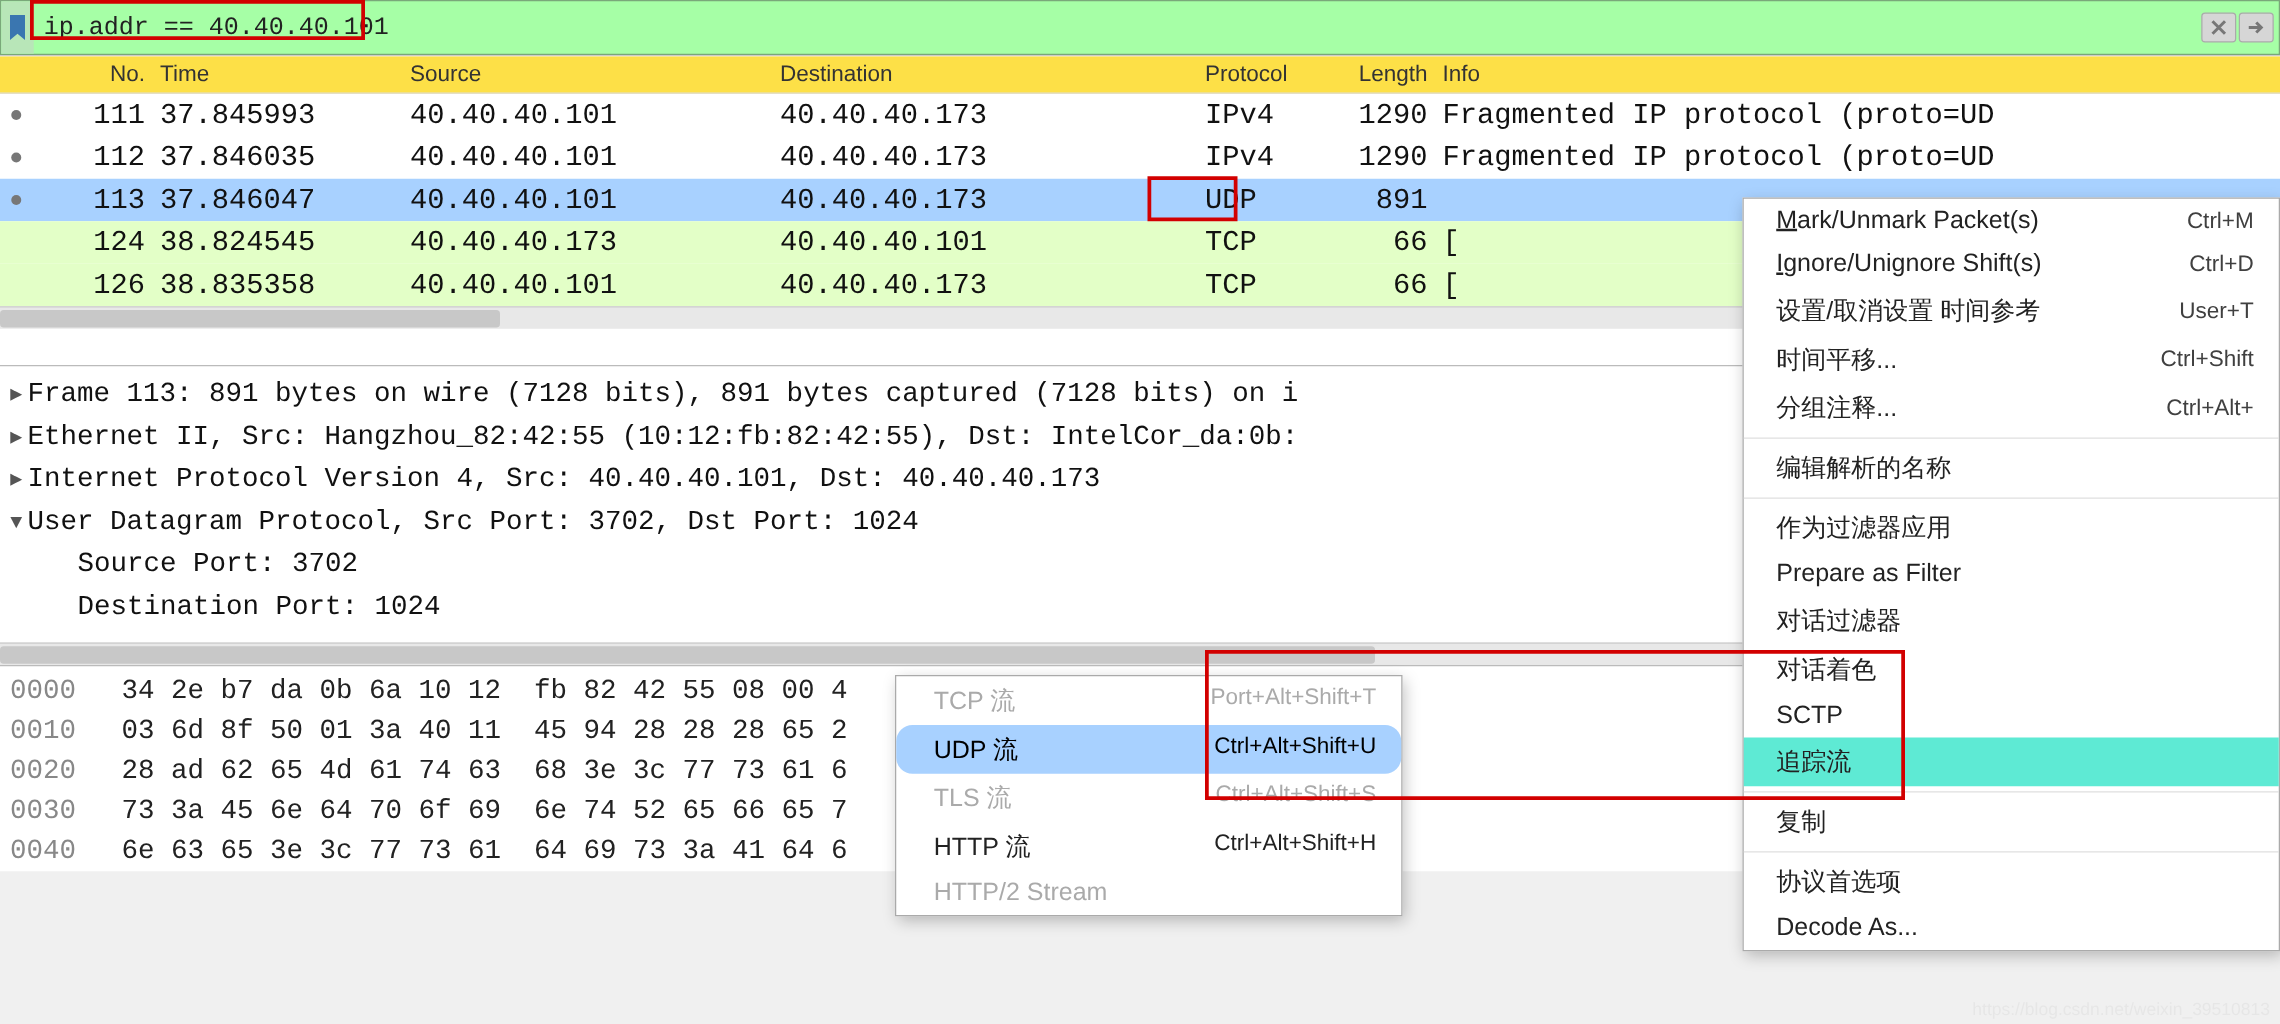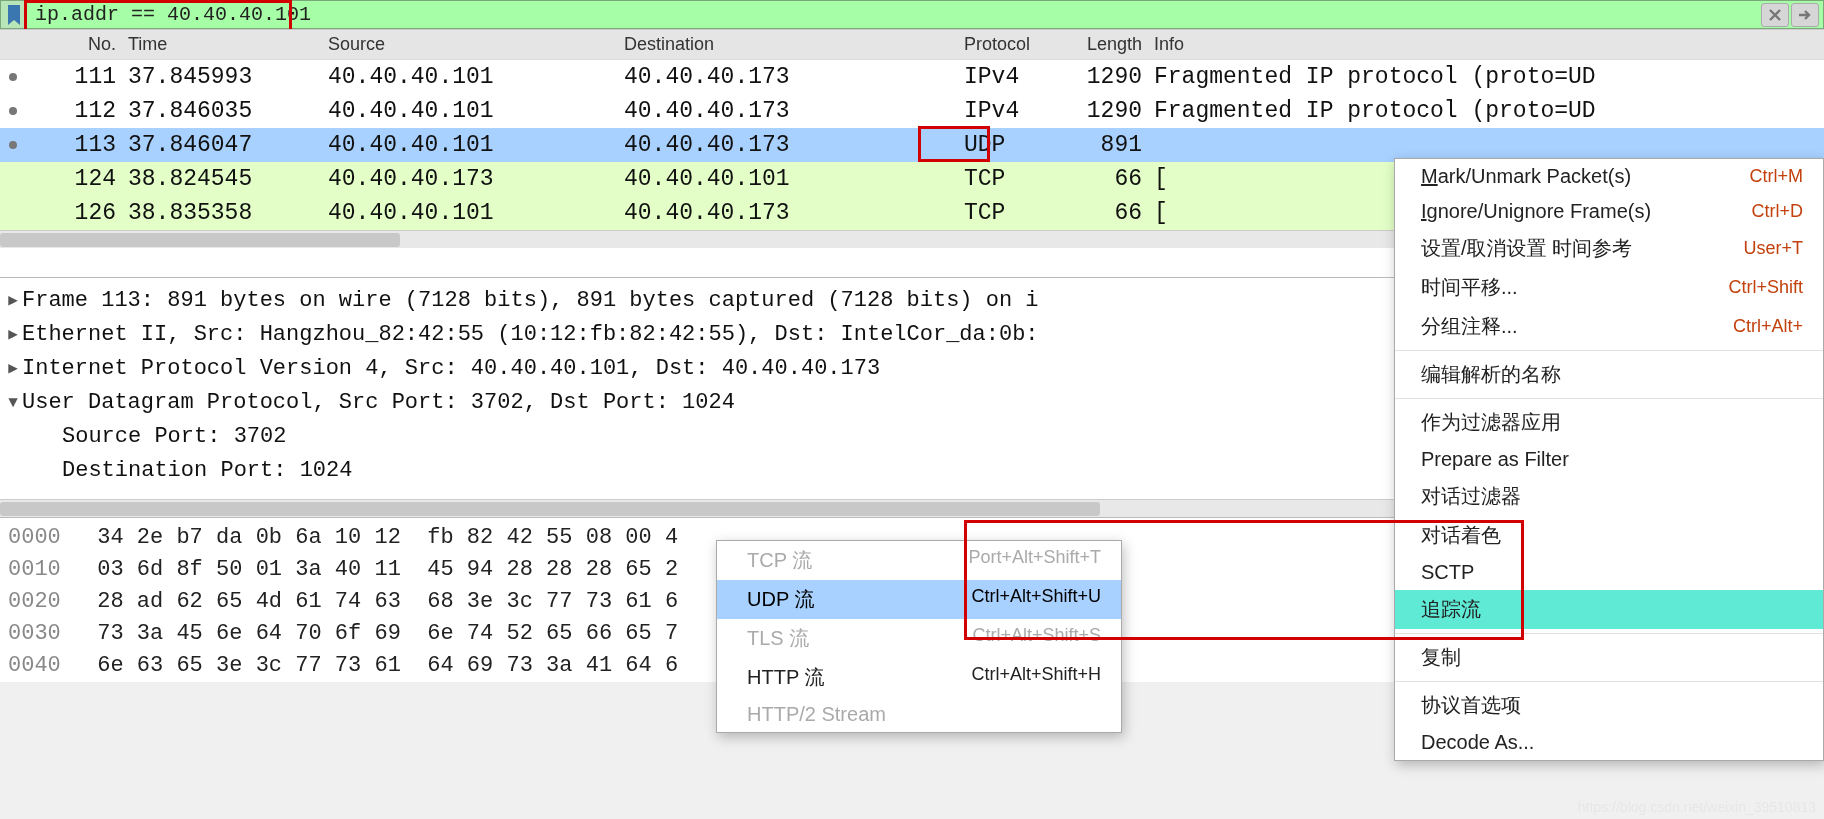--- a/index.html
+++ b/index.html
@@ -12,21 +12,21 @@
     width: 1824px;
     height: 819px;
     position: relative;
   }
   
   .filter-bar {
     display: flex;
     align-items: center;
     background: #a6ffa6;
     border: 1px solid #7aa87a;
-    height: 29px;
+    height: 44px;
     padding: 0 4px 0 0;
   }
   .filter-bar .bookmark {
     width: 26px; height: 100%;
     display:flex; align-items:center; justify-content:center;
     background:#b8e6b8;
   }
   .filter-bar .bookmark svg { width:16px; height:20px; fill:#3a76b0;}
   .filter-text {
     flex:1; padding:2px 8px;
@@ -40,21 +40,21 @@
     background:#d6d6d6;border:1px solid #aaa;border-radius:3px;
     display:flex;align-items:center;justify-content:center;
   }
   .filter-btn svg{width:16px;height:16px;fill:#555;}
   
   .packet-list {
     background:#fff; border-top:1px solid #ccc;
     height: 248px; overflow:hidden; position:relative;
   }
   .plist-header {
-    display:flex; background:#e5e5e5; border-bottom:1px solid #ddd;
+    display:flex; background:#fde047; border-bottom:1px solid #ddd;
     font-size:18px; color:#333; height:30px; align-items:center;
   }
   .col { padding:0 6px; }
   .c-mark{width:26px;}
   .c-no{width:96px; text-align:right;}
   .c-time{width:200px;}
   .c-src{width:296px;}
   .c-dst{width:300px;}
   .c-proto{width:104px;margin-left:40px;}
   .c-len{width:86px; text-align:right;}
@@ -82,33 +82,33 @@
   .hex-offset{color:#888;display:inline-block;width:76px;}
   
   .ctx-menu{
     position:absolute; right:0; top:158px;
     width:430px; background:#fff;
     border:1px solid #aaa; box-shadow:2px 4px 12px rgba(0,0,0,0.25);
     font-size:20px; color:#222;
   }
   .ctx-item{display:flex;justify-content:space-between;align-items:center;padding:6px 20px 6px 26px;white-space:nowrap;}
   .ctx-item.sel{background:#5eead4;}
-  .ctx-item .sc{color:#c2410c;font-size:18px;text-align:right;}
+  .ctx-item .sc{color:#404040;font-size:18px;text-align:right;}
   .ctx-sep{height:1px;background:#e0e0e0;margin:4px 0;}
   .ul{text-decoration:underline;}
   .sub-arrow{margin-left:auto;padding-left:20px;color:#555;}
   .red-box-ctx{position:absolute;right:300px;top:520px;width:560px;height:120px;border:3px solid #d20000;pointer-events:none;z-index:50;}
   
   .sub-menu{
     position:absolute; left:716px; top:540px;
     width:406px; background:#fff;
     border:1px solid #aaa; box-shadow:2px 4px 12px rgba(0,0,0,0.25);
     font-size:20px;
   }
-  .sub-item{display:flex;justify-content:space-between;padding:6px 20px 6px 30px;color:#aaa;}
+  .sub-item{display:flex;justify-content:space-between;padding:6px 20px 6px 30px;color:#aaa;border-radius:13px;}
   .sub-item.active{color:#222;}
   .sub-item.sel{background:#a8d1ff;color:#000000;}
   .sub-item .sc{color:inherit;font-size:18px;}
   .watermark{position:absolute;right:8px;bottom:4px;font-size:14px;color:#ddd;opacity:0.5;}
 </style>
 </head>
 <body>
 
 <div class="filter-bar">
   <div class="bookmark">
@@ -265,21 +265,21 @@
       <span></span>
   </div>
 </div>
 
 <div class="ctx-menu">
   <div class="ctx-item">
     <span><span class="ul">M</span><span id="mark-rest">ark/Unmark Packet(s)</span></span>
     <span class="sc">Ctrl+M</span>
   </div>
   <div class="ctx-item">
-    <span><span class="ul">I</span><span id="ignore-rest">gnore/Unignore Frame(s)</span></span>
+    <span><span class="ul">I</span><span id="ignore-rest">gnore/Unignore Shift(s)</span></span>
     <span class="sc">Ctrl+D</span>
   </div>
   <div class="ctx-item">
     <span>设置/取消设置 时间参考</span>
       <span class="sc">User+T</span>
   </div>
   <div class="ctx-item">
     <span>时间平移...</span>
       <span class="sc">Ctrl+Shift</span>
   </div>

